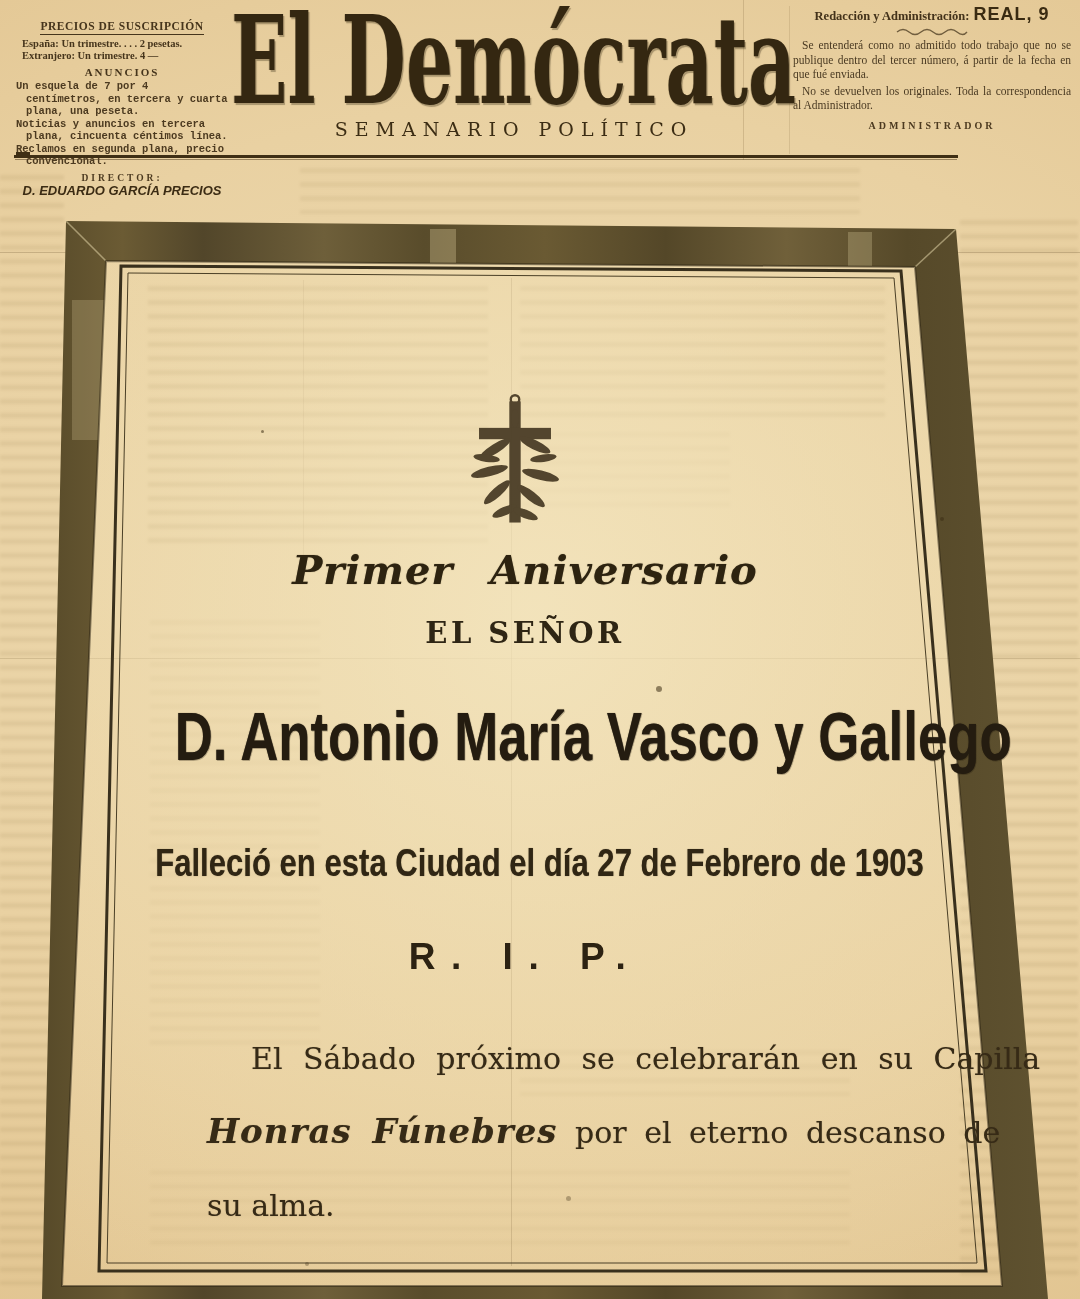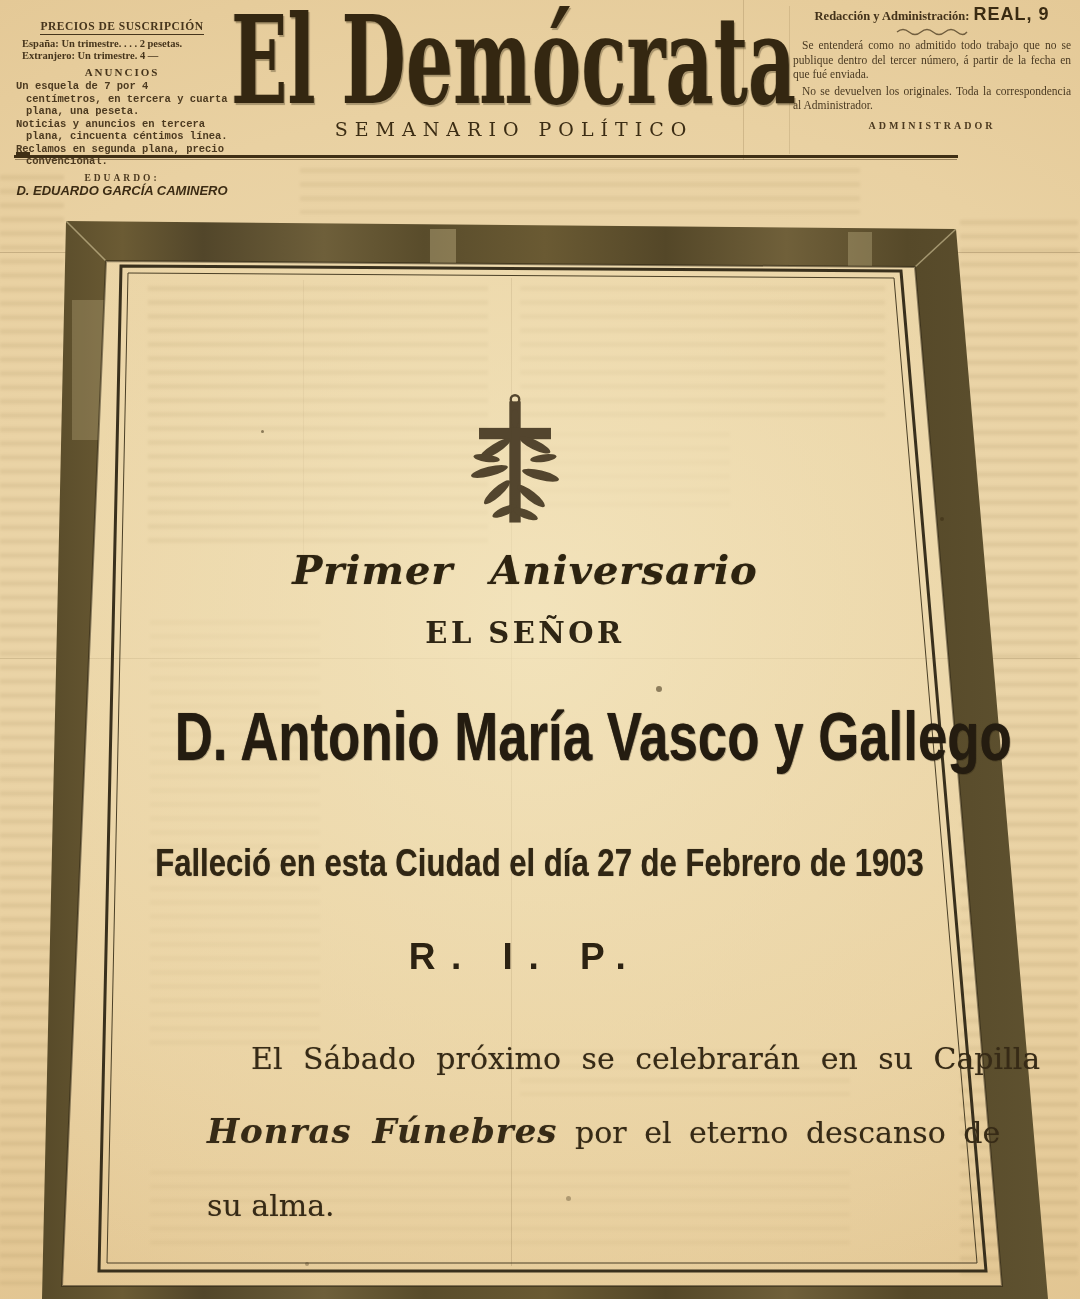--- a/index.html
+++ b/index.html
@@ -146,22 +146,22 @@
 </svg>
 
 <div class="abs header subbox nosel">
   <div class="bhead">PRECIOS DE SUSCRIPCIÓN</div>
   <div class="rate">España: Un trimestre. . . .  2 pesetas.</div>
   <div class="rate">Extranjero: Un trimestre.  4  —</div>
   <div class="bsub">ANUNCIOS</div>
   <div class="adline">Un esquela de 7 por 4 centímetros, en tercera y cuarta plana, una peseta.</div>
   <div class="adline">Noticias y anuncios en tercera plana, cincuenta céntimos línea.</div>
   <div class="adline">Reclamos en segunda plana, precio convencional.</div>
-  <div class="dirlabel">EDUARDO:</div>
-  <div class="dirname">D. EDUARDO GARCÍA CAMINERO</div>
+  <div class="dirlabel">DIRECTOR:</div>
+  <div class="dirname">D. EDUARDO GARCÍA PRECIOS</div>
 </div>
 
 <div class="abs header titlebox nosel">
   <span class="t">El Demócrata</span>
 </div>
 <div class="abs header subtitle nosel">SEMANARIO POLÍTICO</div>
 
 <div class="abs header adminbox nosel">
   <div class="addrline">
     <span class="addrlabel">Redacción y Administración:</span>

